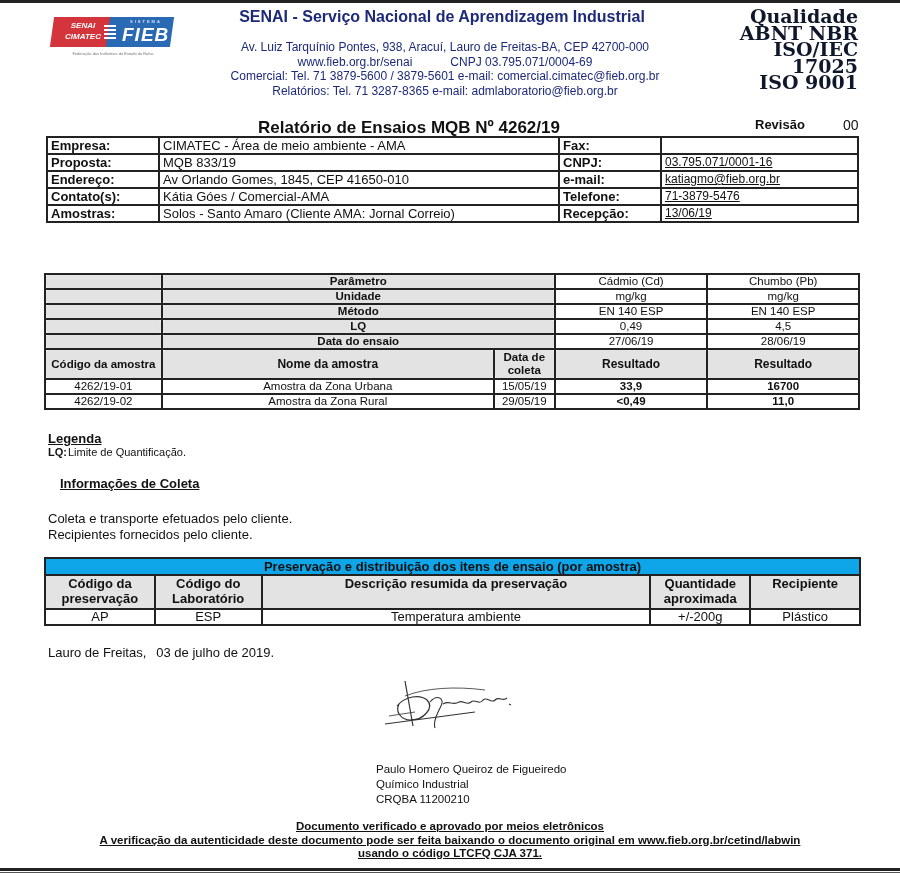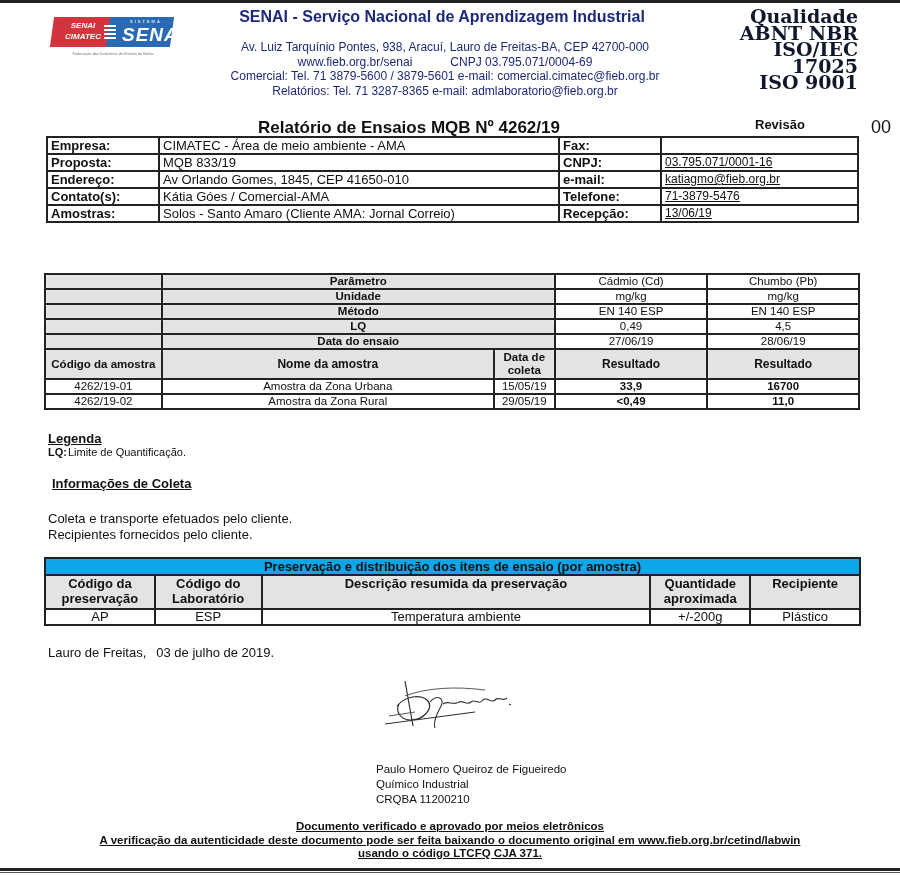--- a/index.html
+++ b/index.html
@@ -20,21 +20,21 @@
 
   
   .hdr-title { position: absolute; left: 212px; top: 8px; width: 460px; text-align: center; font-size: 16px; font-weight: bold; color: #1d2a7a; }
   .hdr-lines { position: absolute; left: 195px; top: 40px; width: 500px; text-align: center; font-size: 12px; line-height: 14.5px; color: #1d2a7a; }
   .hdr-lines .gap { display: inline-block; width: 38px; }
   .quality { position: absolute; left: 700px; top: 8px; width: 158px; text-align: right; font-family: "DejaVu Serif", serif; font-weight: bold; font-size: 19px; line-height: 16.5px; color: #0f172a; }
 
   
   .report-title { position: absolute; left: 258px; top: 118px; font-size: 17px; font-weight: bold; }
   .revisao { position: absolute; left: 755px; top: 117px; font-size: 13px; font-weight: bold; }
-  .revisao-val { position: absolute; left: 843px; top: 117px; font-size: 18px; margin-left: 28px; }
+  .revisao-val { position: absolute; left: 843px; top: 117px; font-size: 14px; }
 
   table { border-collapse: collapse; position: absolute; }
   td { border: 2px solid #222; padding: 0 3px; white-space: nowrap; }
 
   
   .info { left: 46px; top: 136px; width: 813px; font-size: 13px; border-radius: 21px; }
   .info td { height: 15px; line-height: 15px; }
   .info .lbl { font-weight: bold; width: 104px; }
   .info .val { width: 392px; }
   .info .lbl2 { font-weight: bold; width: 94px; }
@@ -45,21 +45,21 @@
   .res td { height: 13px; line-height: 13px; text-align: center; }
   .res .grey { background: #e3e3e3; border-radius: 6px; }
   .res .b { font-weight: bold; }
   .res .hdr2 td { height: 28px; line-height: 13px; }
   .res .hdr2 .tall { font-size: 12px; }
 
   
   .legend-h { position: absolute; left: 48px; top: 431px; font-size: 13px; font-weight: bold; text-decoration: underline; }
   .legend-row { position: absolute; left: 48px; top: 446px; font-size: 11px; }
   .legend-row .k { font-weight: bold; margin-right: 1px; }
-  .coleta-h { position: absolute; left: 52px; top: 476px; font-size: 13px; font-weight: bold; text-decoration: underline; }
+  .coleta-h { position: absolute; left: 60px; top: 476px; font-size: 13px; font-weight: bold; text-decoration: underline; }
   .coleta-lines { position: absolute; left: 48px; top: 511px; font-size: 13px; line-height: 16px; }
 
   
   .pres { left: 44px; top: 557px; width: 817px; font-size: 13px; }
   .pres td { text-align: center; }
   .pres .title td { background: #0ea5e9; font-weight: bold; height: 15px; line-height: 15px; }
   .pres .hd td { background: #e3e3e3; font-weight: bold; height: 32px; line-height: 15px; vertical-align: top; }
   .pres .row td { height: 14px; line-height: 14px; }
 
   .date-line { position: absolute; left: 48px; top: 645px; font-size: 13px; }
@@ -74,21 +74,21 @@
 <body>
 
 <div class="topline"></div>
 
 <div class="logo">
   <div class="red"></div>
   <div class="blue"></div>
   <div class="stripes"></div>
   <div class="senai">SENAI CIMATEC</div>
   <div class="sistema">SISTEMA</div>
-  <div class="fieb">SENAI</div>
+  <div class="fieb">FIEB</div>
   <div class="fed">Federação das Indústrias do Estado da Bahia</div>
 </div>
 
 <div class="hdr-title">SENAI - Serviço Nacional de Aprendizagem Industrial</div>
 <div class="hdr-lines">
   <div>Av. Luiz Tarquínio Pontes, 938, Aracuí, Lauro de Freitas-BA, CEP 42700-000</div>
   <div><span>www.fieb.org.br/senai</span><span class="gap"></span><span>CNPJ 03.795.071/0004-69</span></div>
   <div>Comercial: Tel. 71 3879-5600 / 3879-5601 e-mail: comercial.cimatec@fieb.org.br</div>
   <div>Relatórios: Tel. 71 3287-8365 e-mail: admlaboratorio@fieb.org.br</div>
 </div>

